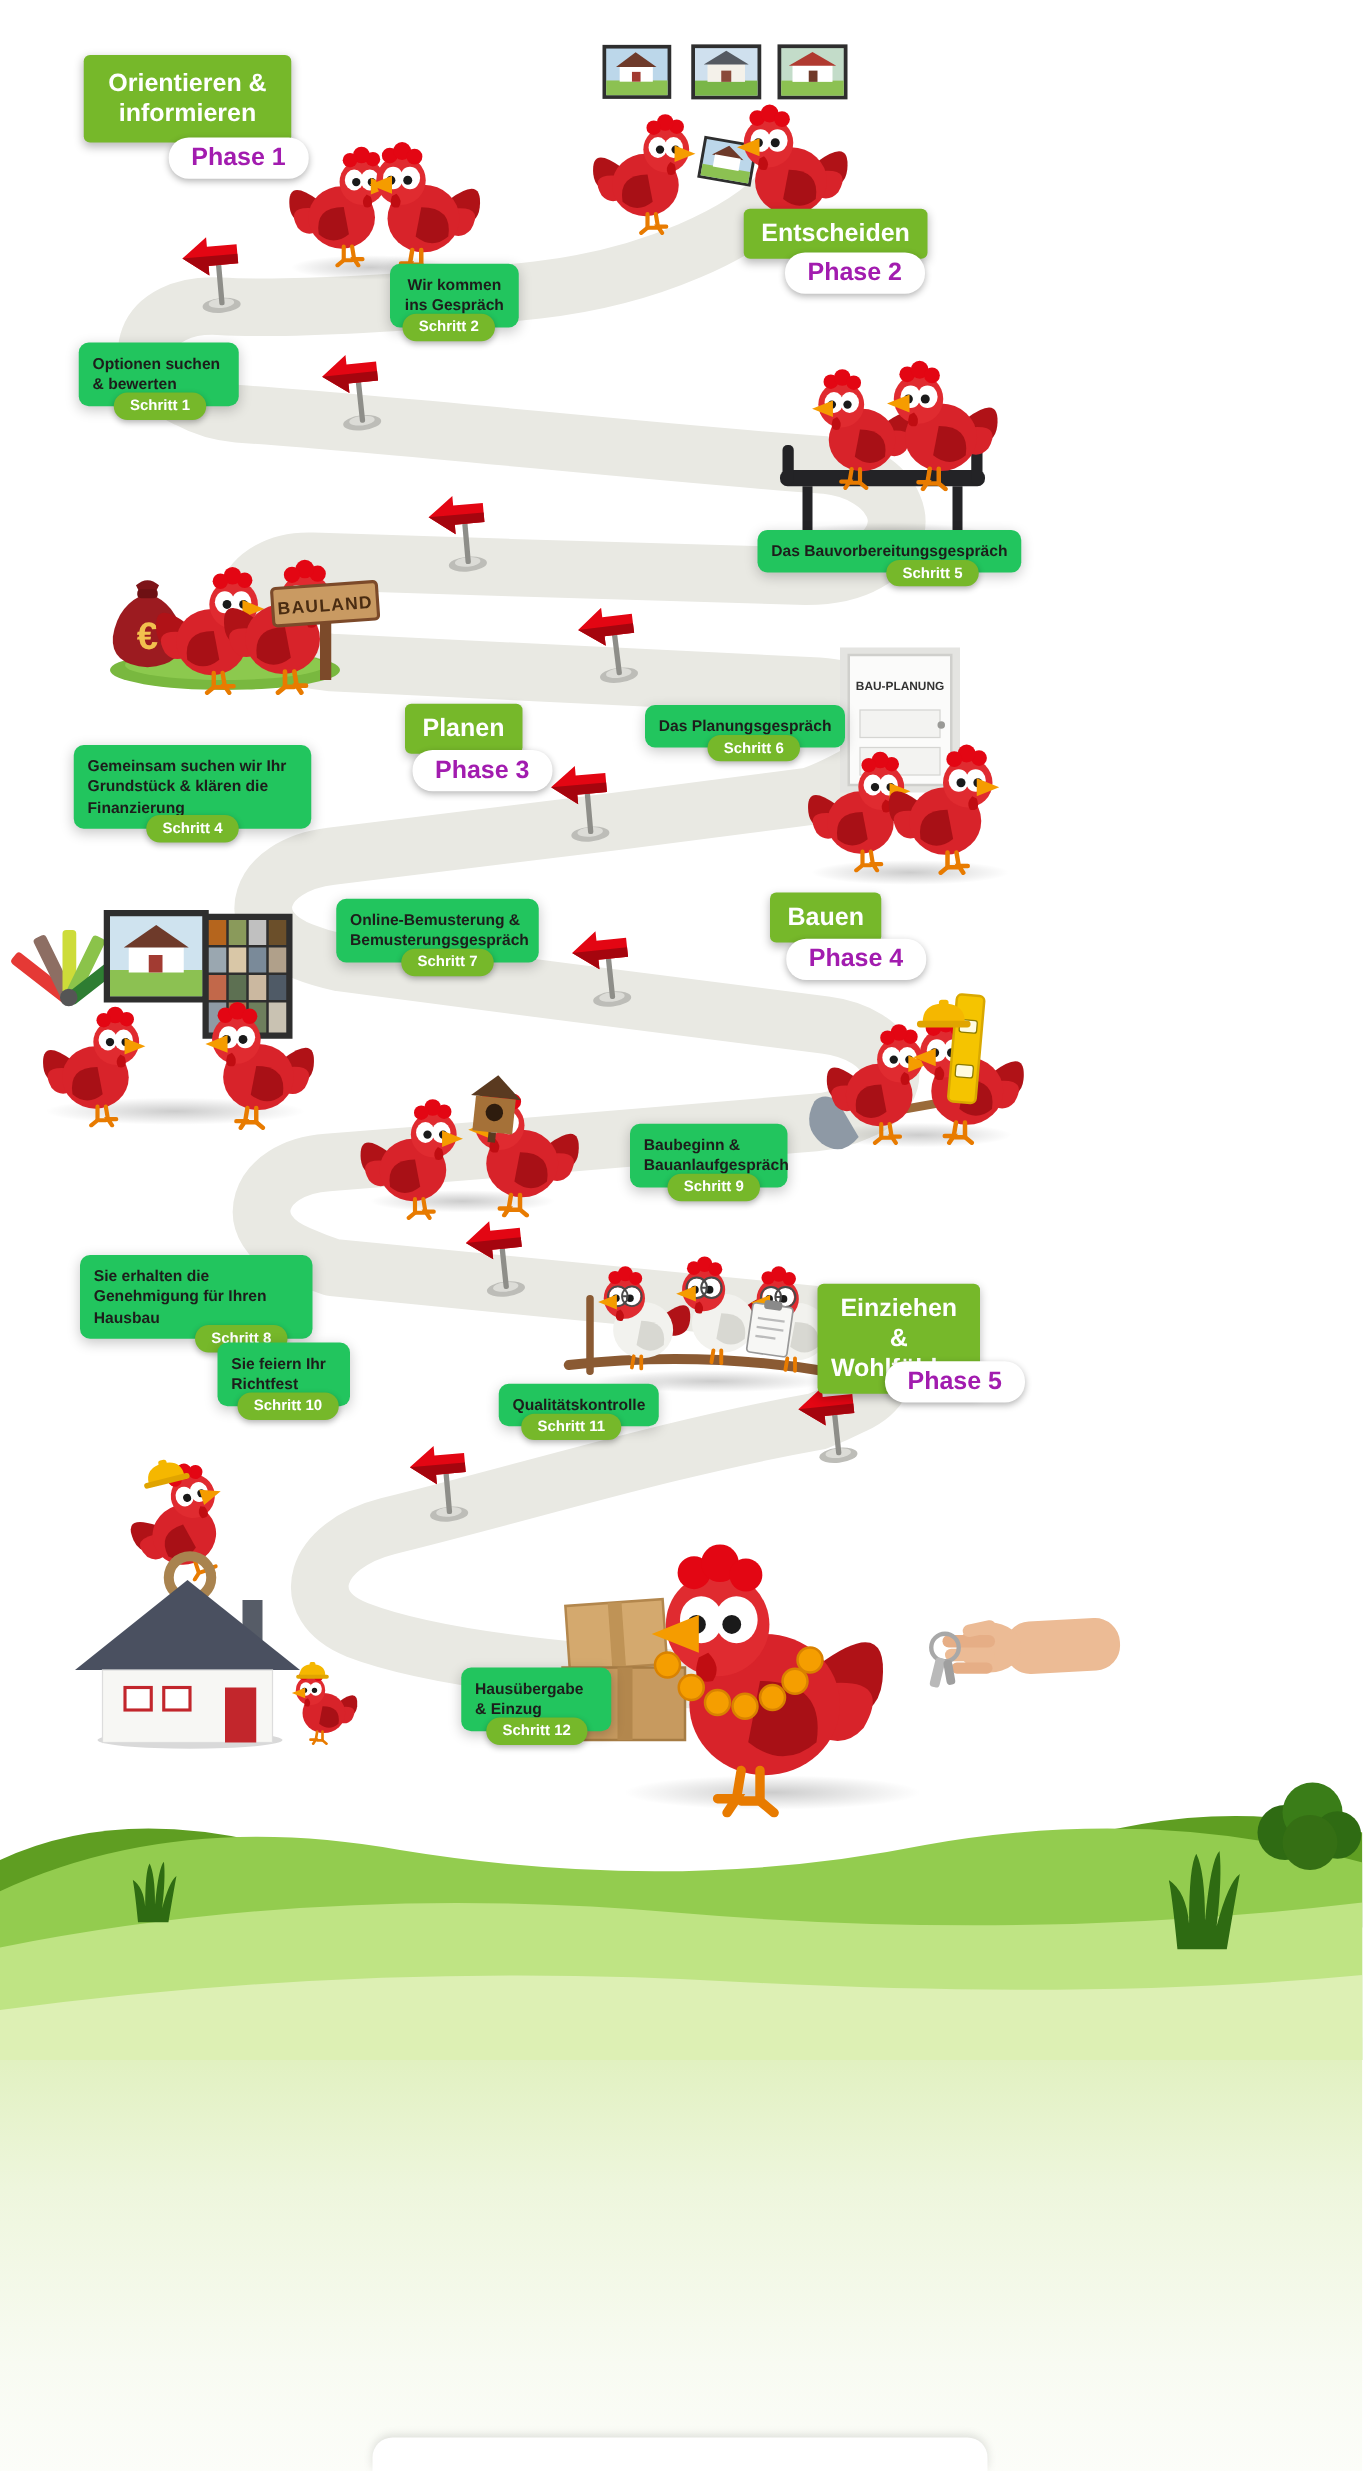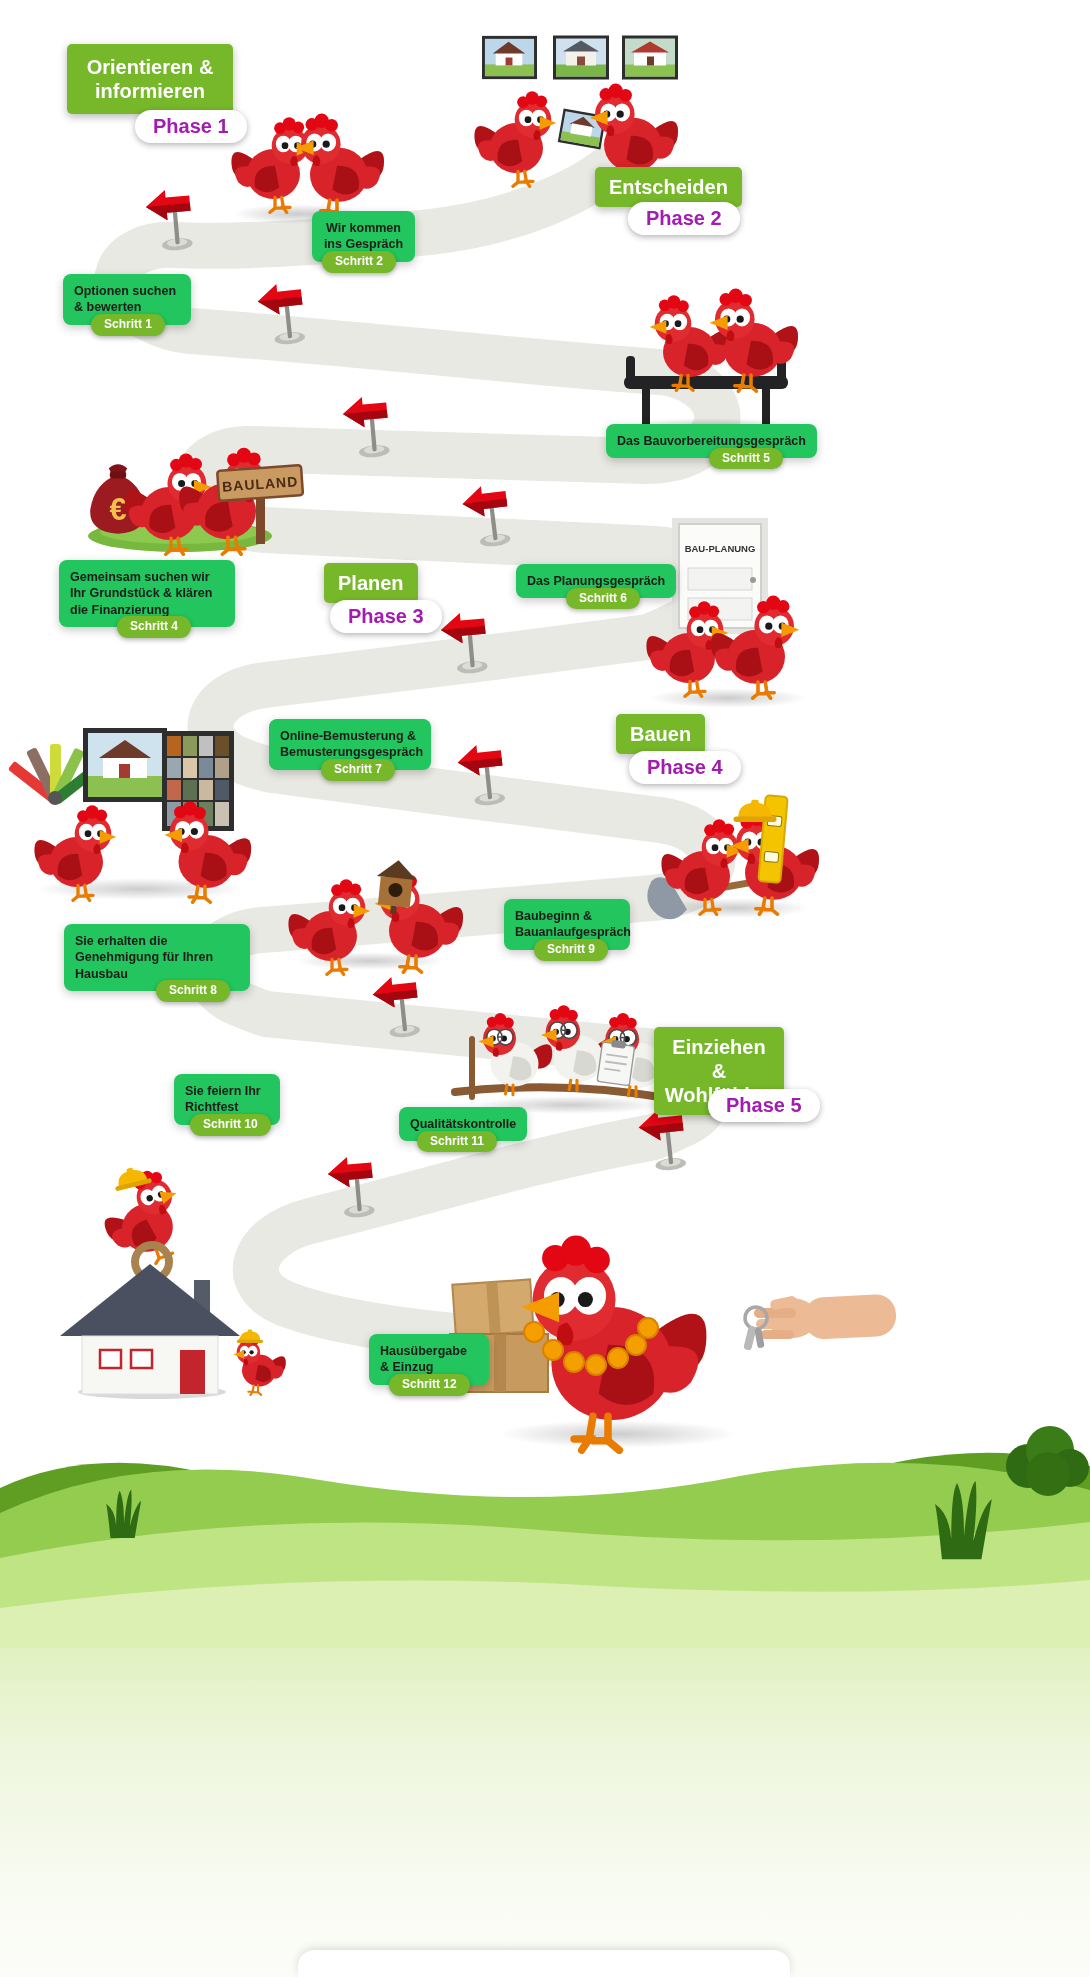--- a/index.html
+++ b/index.html
@@ -419,37 +419,37 @@
     </svg>
 
   <div class="step" style="left:63px;top:274px;width:128px">
     <span>Optionen suchen &amp; bewerten</span>
     <span class="step-badge" style="left:28px">Schritt 1</span>
   </div>
   <div class="step center" style="left:312px;top:211px;width:103px">
     <span>Wir kommen ins Gespräch</span>
     <span class="step-badge" style="left:10px">Schritt 2</span>
   </div>
-  <div class="step" style="left:59px;top:560px;width:176px">
+  <div class="step" style="left:59px;top:596px;width:190px">
     <span>Gemeinsam suchen wir Ihr Grundstück &amp; klären die Finanzierung</span>
     <span class="step-badge" style="left:58px">Schritt 4</span>
   </div>
   <div class="step nowrap" style="left:606px;top:424px">
     <span>Das Bauvorbereitungsgespräch</span>
     <span class="step-badge" style="left:103px">Schritt 5</span>
   </div>
   <div class="step nowrap" style="left:516px;top:564px">
     <span>Das Planungsgespräch</span>
     <span class="step-badge" style="left:50px">Schritt 6</span>
   </div>
   <div class="step" style="left:269px;top:719px;width:162px">
     <span>Online-Bemusterung &amp; Bemusterungsgespräch</span>
     <span class="step-badge" style="left:52px">Schritt 7</span>
   </div>
-  <div class="step" style="left:64px;top:924px;width:186px">
+  <div class="step" style="left:64px;top:1004px;width:186px">
     <span>Sie erhalten die Genehmigung für Ihren Hausbau</span>
     <span class="step-badge" style="left:92px">Schritt 8</span>
   </div>
   <div class="step" style="left:504px;top:899px;width:126px">
     <span>Baubeginn &amp; Bauanlaufgespräch</span>
     <span class="step-badge" style="left:30px">Schritt 9</span>
   </div>
   <div class="step" style="left:174px;top:1074px;width:106px">
     <span>Sie feiern Ihr Richtfest</span>
     <span class="step-badge" style="left:16px">Schritt 10</span>

